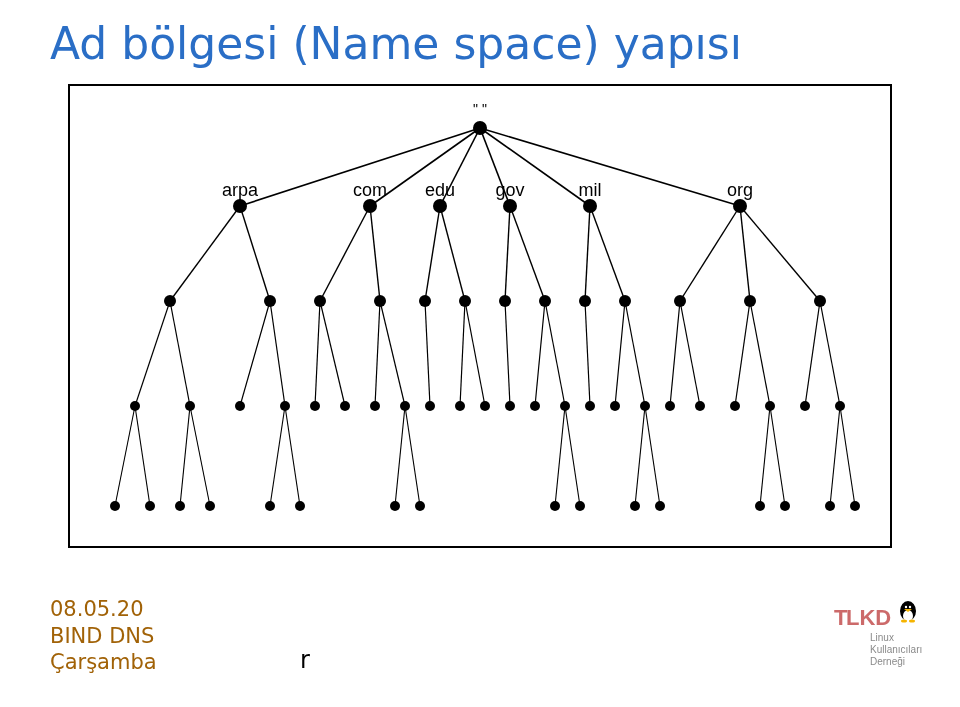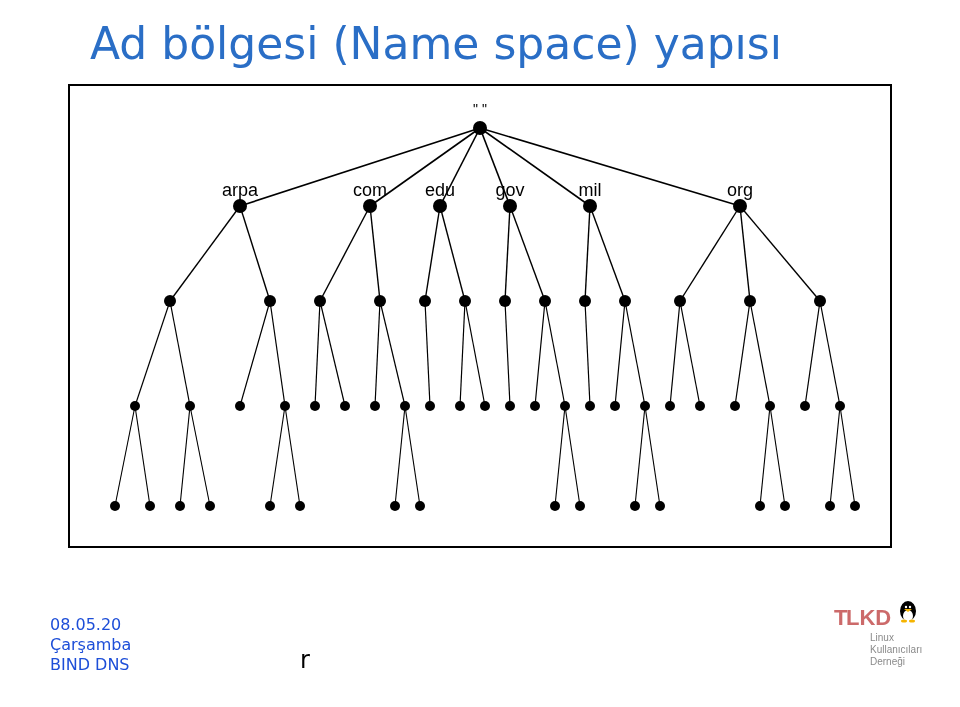--- a/index.html
+++ b/index.html
@@ -16,21 +16,20 @@
     width: 960px;
     height: 707px;
   }
   .title {
     position: absolute;
     top: 18px;
     left: 50px;
     font-size: 44px;
     color: #2a6ec6;
     font-weight: 400;
-    margin-left: 40px;
   }
   .diagram-frame {
     position: absolute;
     top: 84px;
     left: 68px;
     width: 820px;
     height: 460px;
     border: 2px solid #000;
     background: #fff;
   }
@@ -46,22 +45,22 @@
   }
   .root-label {
     font-family: Arial, sans-serif;
     font-size: 14px;
     fill: #000;
   }
   .footer-left {
     position: absolute;
     left: 50px;
     bottom: 32px;
-    font-size: 16px;
-    color: #1d4ed8;
+    font-size: 21px;
+    color: #a16207;
     line-height: 1.25;
   }
   .footer-mid {
     position: absolute;
     left: 300px;
     bottom: 32px;
     font-size: 24px;
     color: #000;
     line-height: 1.25;
   }
@@ -259,22 +258,22 @@
         <circle cx="690" cy="420" r="5"></circle>
           <circle cx="715" cy="420" r="5"></circle>
         <circle cx="760" cy="420" r="5"></circle>
           <circle cx="785" cy="420" r="5"></circle>
       </g>
     </svg>
   </div>
 
   <div class="footer-left">
     <div>08.05.20</div>
+    <div>BIND DNS</div>
     <div>Çarşamba</div>
-    <div>BIND DNS</div>
   </div>
 
   <div class="footer-mid">
     <div>r</div>
   </div>
 
   <svg class="logo" viewBox="0 0 105 78">
     <text class="logo-big" x="4" y="28" fill="#e0c0c0">T</text>
     <text class="logo-big" x="16" y="28">LKD</text>
 

